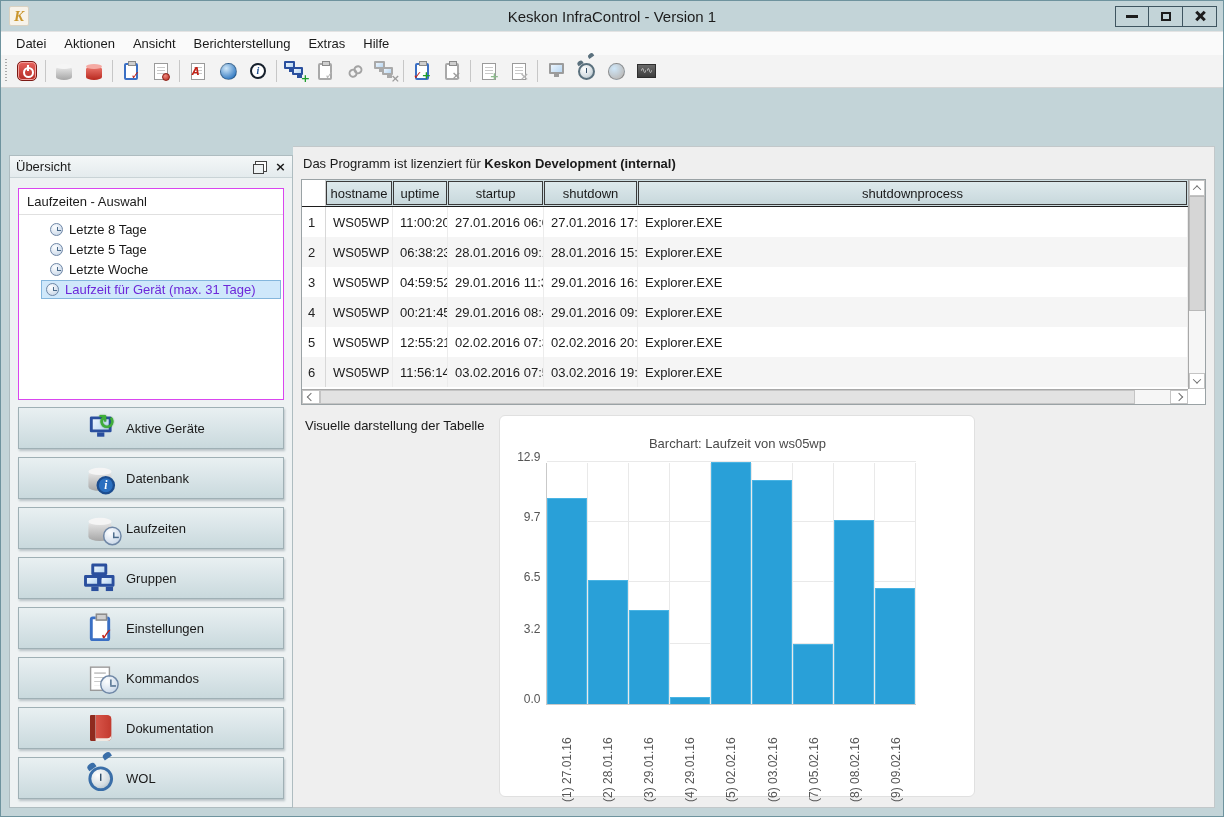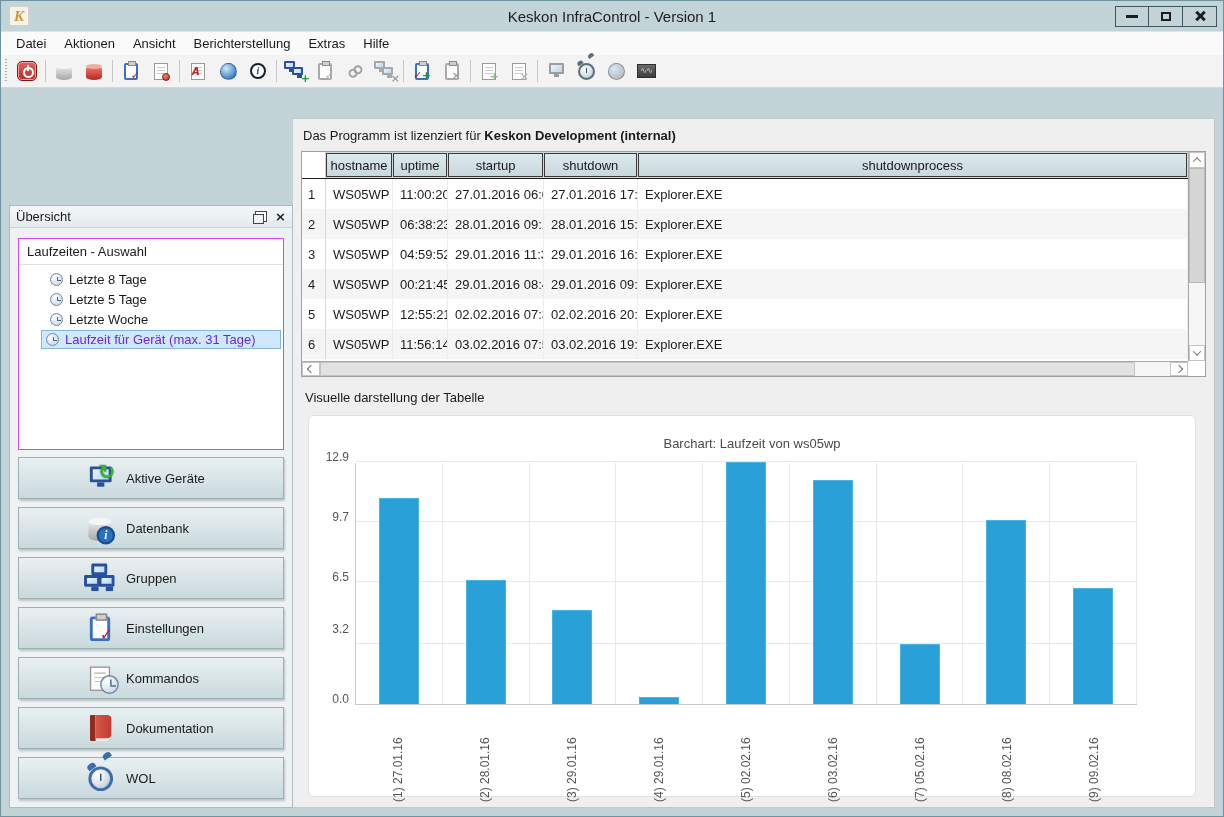--- a/index.html
+++ b/index.html
@@ -96,21 +96,21 @@
   .vscroll { grid-column:2; grid-row:1 / span 2; border-left:1px solid #a8a8a8; background:#f6f6f6; display:flex; flex-direction:column; }
   .hscroll { grid-column:1; grid-row:3; border-top:1px solid #a8a8a8; background:#f6f6f6; display:flex; }
   .sb-btn { flex:none; background:#fff; border:1px solid #c4c4c4; display:flex; align-items:center; justify-content:center; cursor:pointer; }
   .vscroll .sb-btn { height:16px; } .hscroll .sb-btn { width:18px; }
   .chev { width:6px; height:6px; border-right:1.6px solid #707070; border-bottom:1.6px solid #707070; }
   .chev.up { transform:rotate(-135deg) translate(-1px,-1px); } .chev.down { transform:rotate(45deg) translate(-1px,-1px); }
   .chev.left { transform:rotate(135deg); } .chev.right { transform:rotate(-45deg); }
   .vthumb { height:55%; background:#d6d6d6; border:1px solid #b9b9b9; cursor:pointer; }
   .hthumb { width:92%; background:#e2e2e2; border:1px solid #c4c4c4; margin-right:auto; cursor:pointer; }
   
-  .chart-section { flex:1; min-height:0; display:flex; flex-direction:column; }
+  .chart-section { flex:1; min-height:0; display:flex; }
   .chart-label { padding:13px 0 0 12px; }
   .chart-card { margin:10px 18px 10px 15px; background:#fff; border:1px solid #e0e0e0; border-radius:6px; height:382px; position:relative; }
   .chart-title { text-align:center; margin-top:20px; color:#4a4a4a; font-size:13px; }
   .plot-wrap { display:flex; margin-top:12px; padding-right:58px; }
   .ylabels { width:46px; position:relative; height:242px; flex:none; }
   .ytick { position:absolute; right:6px; transform:translateY(-50%); color:#555; font-size:12px; }
   .plot { flex:1; height:242px; position:relative; border-left:1px solid #c9c9c9; border-bottom:1px solid #c9c9c9; display:flex; }
   .gridline { position:absolute; left:0; right:0; height:1px; background:#e9e9e9; }
   .cell { flex:1; border-right:1px solid #e9e9e9; display:flex; align-items:flex-end; justify-content:center; position:relative; }
   .bar { width:40px; background:#29a0d8; border:1px solid #49b4e4; border-bottom:none; }
@@ -333,20 +333,30 @@
                 <span class="db" style="--a:#ececec;--b:#a6a6a6;--e:#f5f5f5">
                   <i class="bdg" style="bottom:-4px"><span class="inf" style="display:inline-block;transform:scale(.8);background:#2a6fc0;color:#fff;border-color:#1c4d8f">i</span></i>
                 </span>
               </span>
             </span>
             <span class="nav-label">Datenbank</span>
           </div>
           <div class="nav-btn">
             <span class="nav-ico">
               <span class="icon24 big">
+                <span class="db" style="--a:#ececec;--b:#a6a6a6;--e:#f5f5f5">
+                  <i class="bdg" style="bottom:-5px;right:-7px"><span class="tclk" style="display:inline-block"></span></i>
+                </span>
+              </span>
+            </span>
+            <span class="nav-label">Laufzeiten</span>
+          </div>
+          <div class="nav-btn">
+            <span class="nav-ico">
+              <span class="icon24 big">
                 <span class="mongrp">
                   <span class="mon sm" style="--m:#2a4f9e;left:5px;top:0"></span>
                   <span class="mon sm" style="--m:#2a4f9e;left:0;top:8px"></span>
                   <span class="mon sm" style="--m:#2a4f9e;left:10px;top:8px"></span>
                 </span>
               </span>
             </span>
             <span class="nav-label">Gruppen</span>
           </div>
           <div class="nav-btn">

